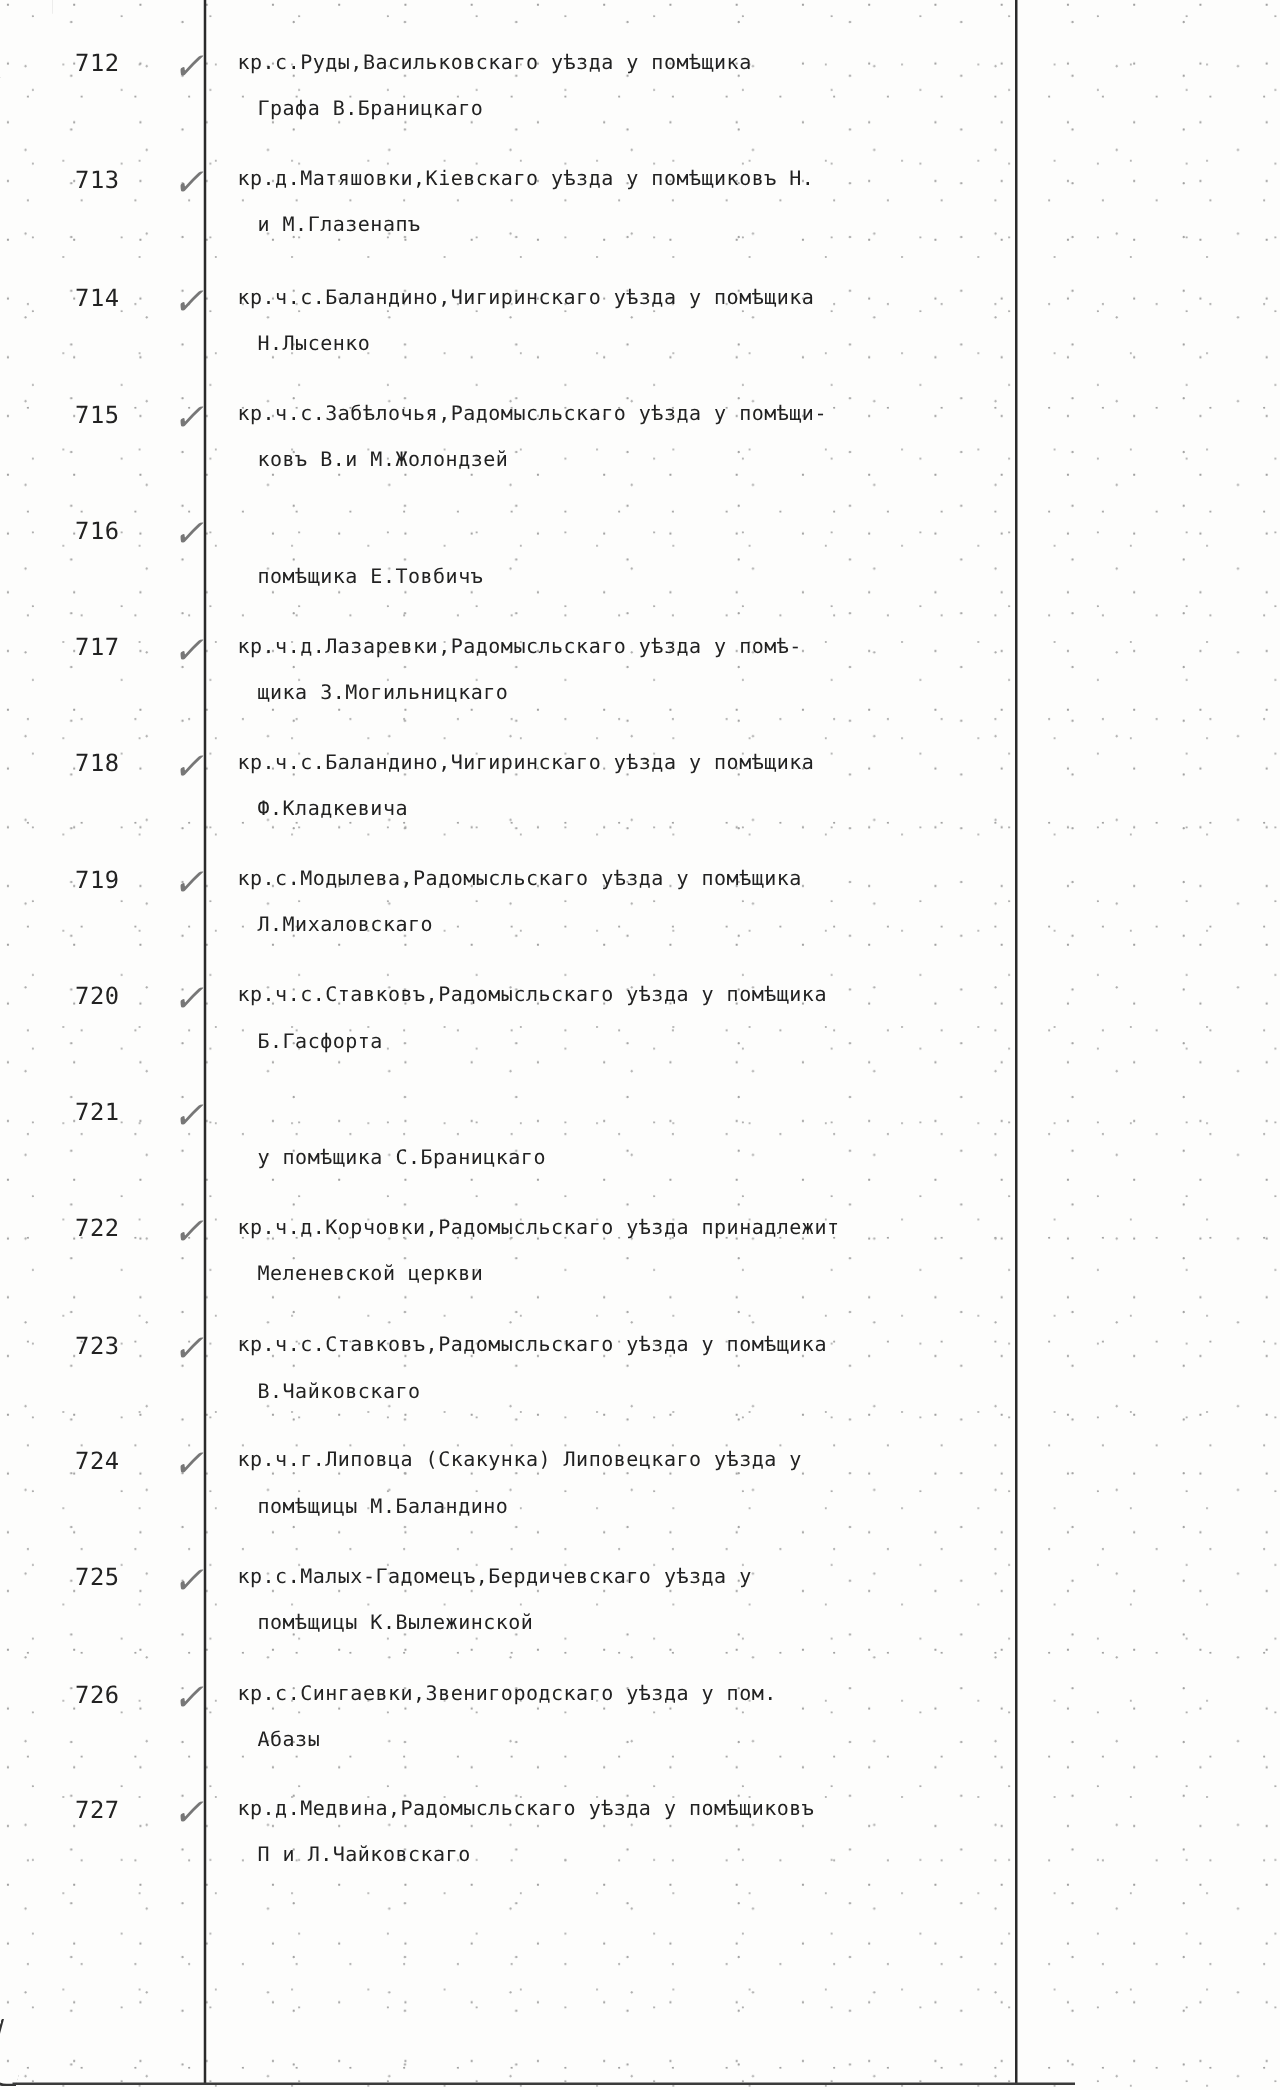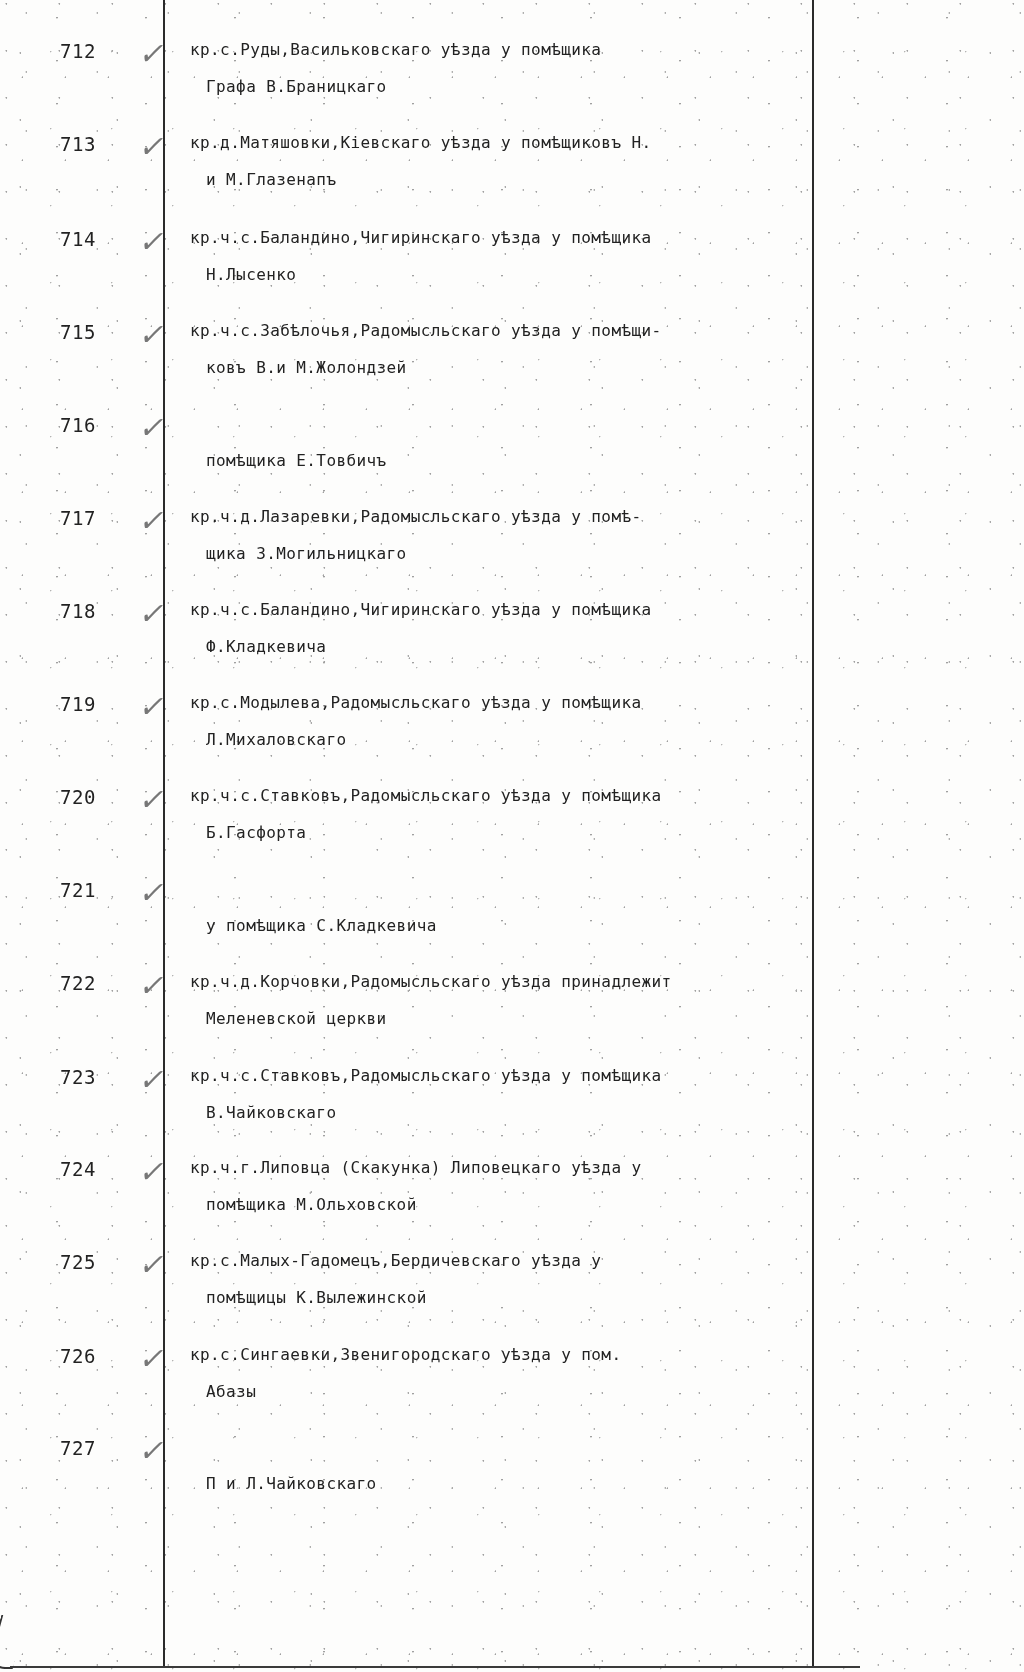--- a/index.html
+++ b/index.html
@@ -164,51 +164,52 @@
     </div>
     <div class="entry" style="top:786px">
       <span class="entry-number">720</span>
       <span class="check-mark">✓</span>
       <span class="entry-line line-1">кр.ч.с.Ставковъ,Радомысльскаго уѣзда у помѣщика</span>
       <span class="entry-line line-2">Б.Гасфорта</span>
     </div>
     <div class="entry" style="top:879px">
       <span class="entry-number">721</span>
       <span class="check-mark">✓</span>
-      <span class="entry-line line-2">у помѣщика С.Кладкевича</span>
+      <span class="entry-line line-2">у помѣщика С.Браницкаго</span>
     </div>
     <div class="entry" style="top:972px">
       <span class="entry-number">722</span>
       <span class="check-mark">✓</span>
       <span class="entry-line line-1">кр.ч.д.Корчовки,Радомысльскаго уѣзда принадлежит</span>
       <span class="entry-line line-2">Меленевской церкви</span>
     </div>
     <div class="entry" style="top:1066px">
       <span class="entry-number">723</span>
       <span class="check-mark">✓</span>
       <span class="entry-line line-1">кр.ч.с.Ставковъ,Радомысльскаго уѣзда у помѣщика</span>
       <span class="entry-line line-2">В.Чайковскаго</span>
     </div>
     <div class="entry" style="top:1158px">
       <span class="entry-number">724</span>
       <span class="check-mark">✓</span>
       <span class="entry-line line-1">кр.ч.г.Липовца (Скакунка) Липовецкаго уѣзда у</span>
-      <span class="entry-line line-2">помѣщика М.Ольховской</span>
+      <span class="entry-line line-2">помѣщицы М.Баландино</span>
     </div>
     <div class="entry" style="top:1251px">
       <span class="entry-number">725</span>
       <span class="check-mark">✓</span>
       <span class="entry-line line-1">кр.с.Малых-Гадомецъ,Бердичевскаго уѣзда у</span>
       <span class="entry-line line-2">помѣщицы К.Вылежинской</span>
     </div>
     <div class="entry" style="top:1345px">
       <span class="entry-number">726</span>
       <span class="check-mark">✓</span>
       <span class="entry-line line-1">кр.с.Сингаевки,Звенигородскаго уѣзда у пом.</span>
       <span class="entry-line line-2">Абазы</span>
     </div>
     <div class="entry" style="top:1437px">
       <span class="entry-number">727</span>
       <span class="check-mark">✓</span>
+      <span class="entry-line line-1">кр.д.Медвина,Радомысльскаго уѣзда у помѣщиковъ</span>
       <span class="entry-line line-2">П и Л.Чайковскаго</span>
     </div>
   </div>
 </div>
 
 </body></html>

